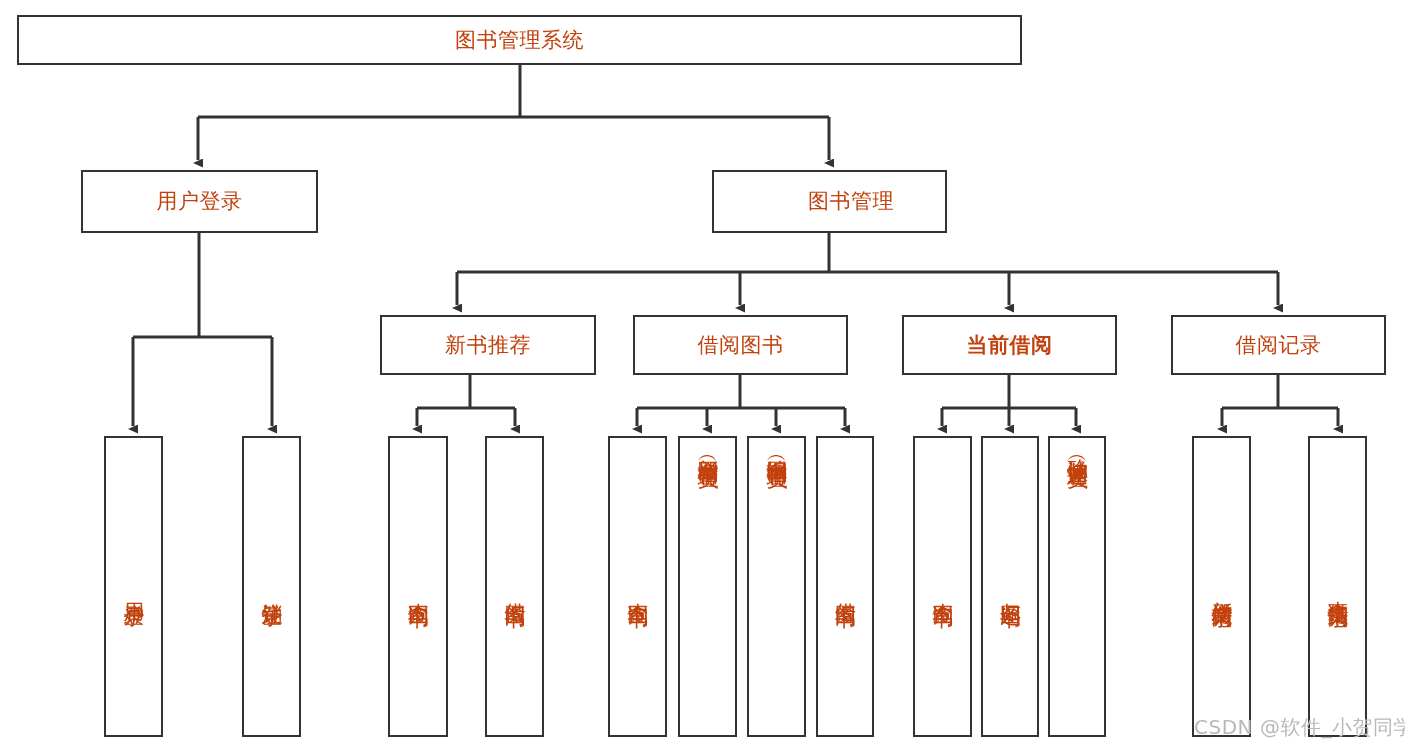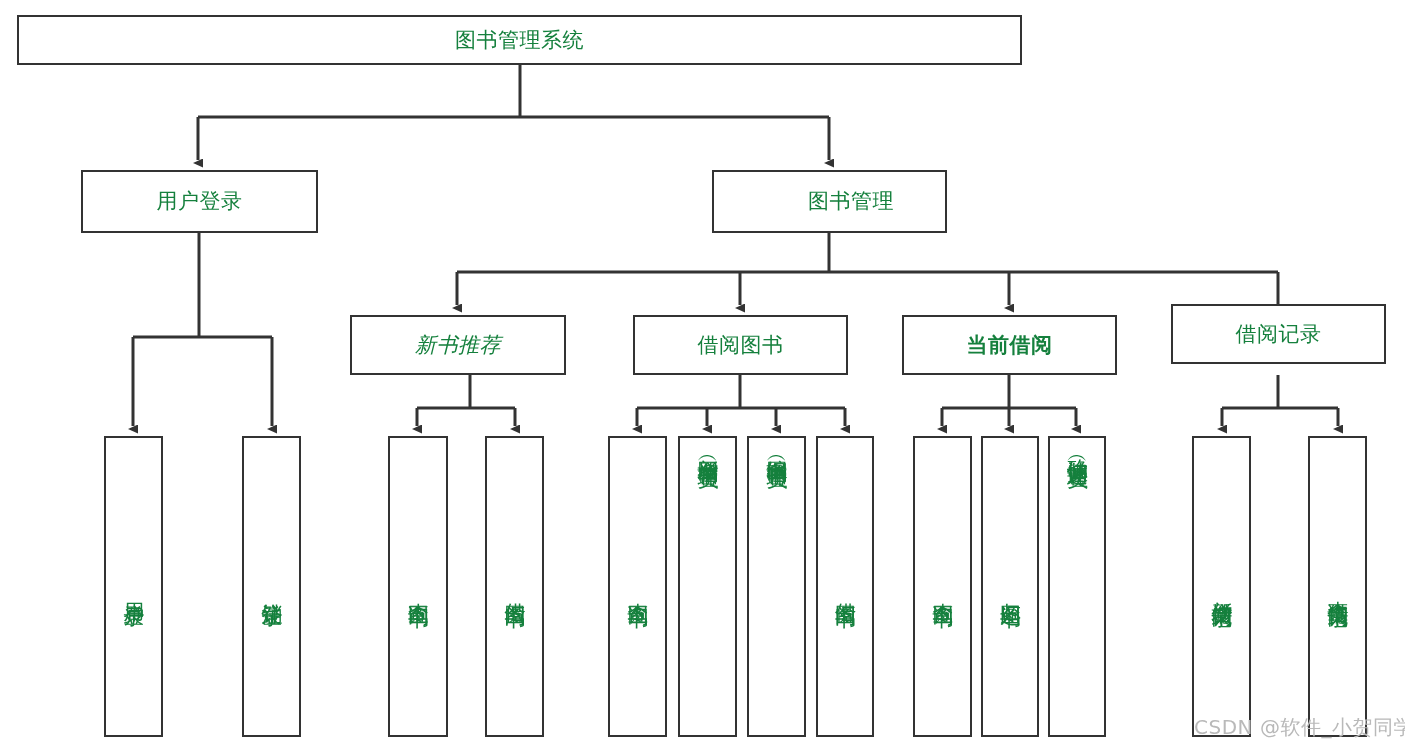--- a/index.html
+++ b/index.html
@@ -33,21 +33,21 @@
     display: flex;
     align-items: center;
     justify-content: center;
     color: #1a1a1a;
   }
   .node-label {
     display: block;
     text-align: right;
     line-height: 1.06;
     letter-spacing: 0.5px;
-    color: #15803d;
+    color: #c2410c;
     white-space: pre;
   }
   .node.horizontal .node-label {
     font-size: 21px;
   }
   .node.root .node-label {
     font-size: 21px;
   }
   .node.vertical {
     align-items: flex-start;
@@ -147,33 +147,33 @@
   </div>
 
   <div class="node horizontal" style="left:81px; top:170px; width:237px; height:63px;">
     <span class="node-label">用户登录</span>
   </div>
 
   <div class="node horizontal" style="left:712px; top:170px; width:235px; height:63px;padding-left:43px;">
     <span class="node-label">图书管理</span>
   </div>
 
-  <div class="node horizontal" style="left:350px; top:315px; width:216px; height:60px;font-style:italic;">
+  <div class="node horizontal" style="left:380px; top:315px; width:216px; height:60px;">
     <span class="node-label">新书推荐</span>
   </div>
 
   <div class="node horizontal" style="left:633px; top:315px; width:215px; height:60px;">
     <span class="node-label">借阅图书</span>
   </div>
 
   <div class="node horizontal" style="left:902px; top:315px; width:215px; height:60px;font-weight:bold;">
     <span class="node-label">当前借阅</span>
   </div>
 
-  <div class="node horizontal" style="left:1171px; top:304px; width:215px; height:60px;">
+  <div class="node horizontal" style="left:1171px; top:315px; width:215px; height:60px;">
     <span class="node-label">借阅记录</span>
   </div>
 
   <div class="node vertical v-center" style="left:104px; top:436px; width:59px; height:301px;">
     <span class="node-label">用户登录</span>
   </div>
 
   <div class="node vertical v-center" style="left:242px; top:436px; width:59px; height:301px;">
     <span class="node-label">注销登录</span>
   </div>

